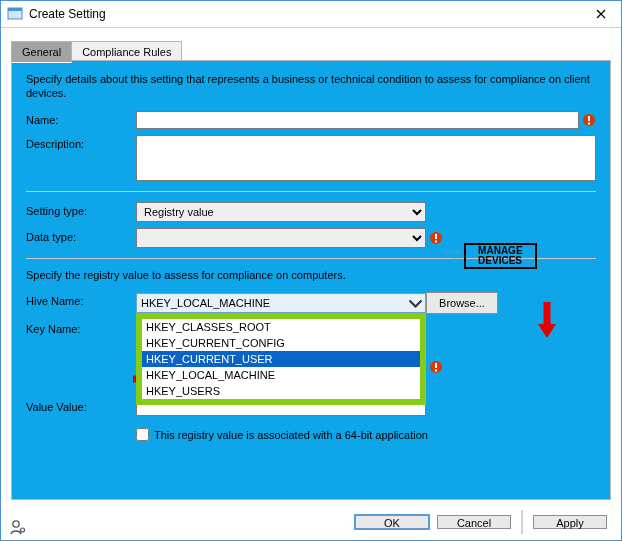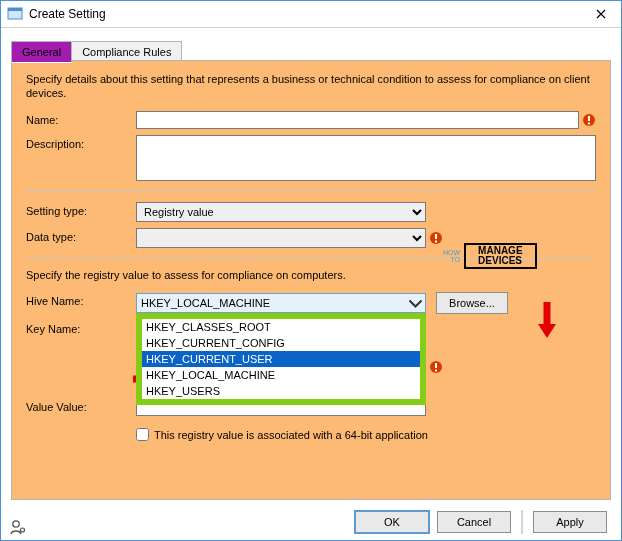--- a/index.html
+++ b/index.html
@@ -7,47 +7,47 @@
   .titlebar{display:flex;align-items:center;height:26px;background:#fff;border-bottom:1px solid #d0d0d0;justify-content:center;}
   .titlebar .appicon{width:16px;height:16px;margin:0 6px;display:flex;align-items:center;justify-content:center;}
   .titlebar .title{flex:0 0 auto;font-size:12px;}
   .titlebar .spacer{flex:1;}
   .titlebar .close{width:40px;height:26px;display:flex;align-items:center;justify-content:center;}
   .titlebar .close svg{width:10px;height:10px;}
   .client{position:absolute;top:26px;left:0;right:0;bottom:0;}
   
   .tabstrip{position:absolute;left:10px;top:14px;display:flex;align-items:flex-end;}
   .tab{height:20px;padding:0 10px;display:flex;align-items:center;border:1px solid #b5b5b5;background:#f0f0f0;margin-right:-1px;font-size:11px;}
-  .tab.active{background:#a21caf;border-bottom:1px solid #fff;position:relative;z-index:2;}
-  .tabpanel{position:absolute;left:10px;right:10px;top:33px;bottom:40px;border:1px solid #b5b5b5;box-sizing:border-box;background:#fdba74;}
+  .tab.active{background:#a3a3a3;border-bottom:1px solid #fff;position:relative;z-index:2;}
+  .tabpanel{position:absolute;left:10px;right:10px;top:33px;bottom:40px;border:1px solid #b5b5b5;box-sizing:border-box;background:#0ea5e9;}
   .panel-inner{position:absolute;left:14px;right:14px;top:12px;bottom:10px;}
   .intro{line-height:1.25;margin-bottom:10px;}
   .row{display:flex;align-items:flex-start;margin-bottom:6px;}
   .row label{flex:0 0 110px;padding-top:3px;}
   .field-wrap{display:flex;align-items:center;flex:1;}
   input[type=text].tb{height:18px;border:1px solid #7a7a7a;padding:0 3px;font:inherit;box-sizing:border-box;flex:1;background:#fff;}
   textarea.tb{height:46px;border:1px solid #7a7a7a;padding:2px 3px;font:inherit;box-sizing:border-box;flex:1;resize:none;background:#fff;overflow-y:scroll;}
   select.dd{height:20px;border:1px solid #7a7a7a;font:inherit;box-sizing:border-box;background:#efefef;padding-left:3px;}
   .sep{border:none;border-top:1px solid #c8c8c8;margin:10px 0;}
   .req{width:14px;height:14px;margin-left:3px;flex:0 0 14px;}
   .req svg{display:block;}
   
   .combo-open{position:relative;flex:1;}
   .combo-head{height:20px;border:1px solid #6ea0cf;background:#e6f2fb;display:flex;align-items:center;padding:0 18px 0 4px;box-sizing:border-box;position:relative;}
   .combo-head .arrow{position:absolute;right:2px;top:2px;width:15px;height:15px;display:flex;align-items:center;justify-content:center;}
   .combo-list{position:absolute;left:0;right:0;top:20px;border:6px solid #84cc16;background:#fff;box-sizing:border-box;z-index:5;}
   .combo-list .opt{height:16px;padding:0 4px;display:flex;align-items:center;white-space:nowrap;}
   .combo-list .opt.sel{background:#0a64c8;color:#fff;}
-  .browse-btn{width:72px;height:22px;margin-left:10px;border:1px solid #8e8e8e;background:#e9e9e9;font:inherit;cursor:default;}
+  .browse-btn{width:72px;height:22px;margin-left:0;border:1px solid #8e8e8e;background:#e9e9e9;font:inherit;cursor:default;}
   .chk-row{display:flex;align-items:center;margin-left:110px;margin-top:12px;}
   .chk-row input{margin:0 5px 0 0;}
   
   .buttons{position:absolute;right:14px;bottom:6px;display:flex;gap:8px;align-items:center;}
   .buttons .sepv{width:2px;height:24px;background:#d4d4d4;margin:0 2px;}
-  button.std{width:74px;height:22px;border:1px solid #8e8e8e;background:#e9e9e9;font:inherit;}
+  button.std{width:74px;height:14px;border:1px solid #8e8e8e;background:#e9e9e9;font:inherit;}
   button.std.def{border:1px solid #5a9bd5;outline:1px solid #5a9bd5;}
   .persona{position:absolute;left:8px;bottom:4px;width:18px;height:18px;}
   
   .watermark{position:absolute;left:442px;top:216px;display:flex;align-items:center;gap:4px;font-family:Arial,sans-serif;}
   .watermark .ht{font-size:7px;line-height:1;color:#3aa6d4;text-align:right;}
   .watermark .box{border:2px solid #000;padding:1px 12px;font-weight:700;font-size:10px;line-height:1;}
   
   .ann-arrow{position:absolute;pointer-events:none;}
   .arrow1{left:130px;top:341px;width:40px;height:22px;}
   .arrow2{left:534px;top:273px;width:24px;height:38px;}

